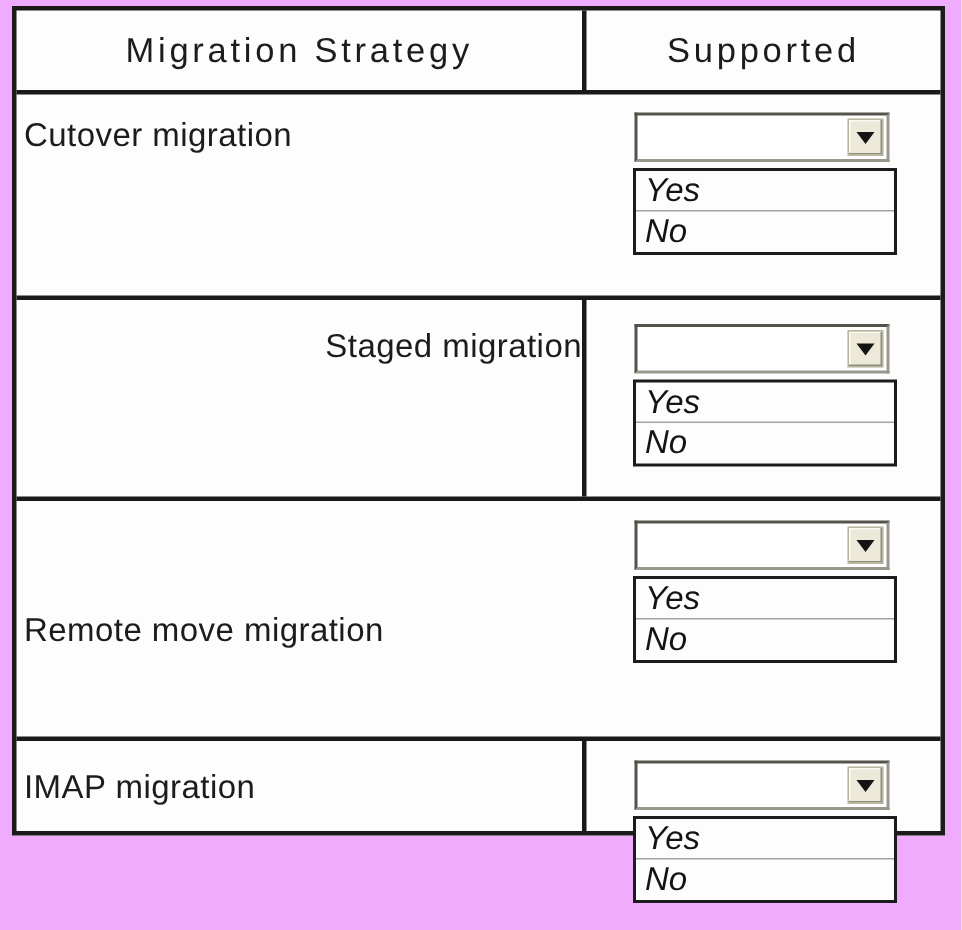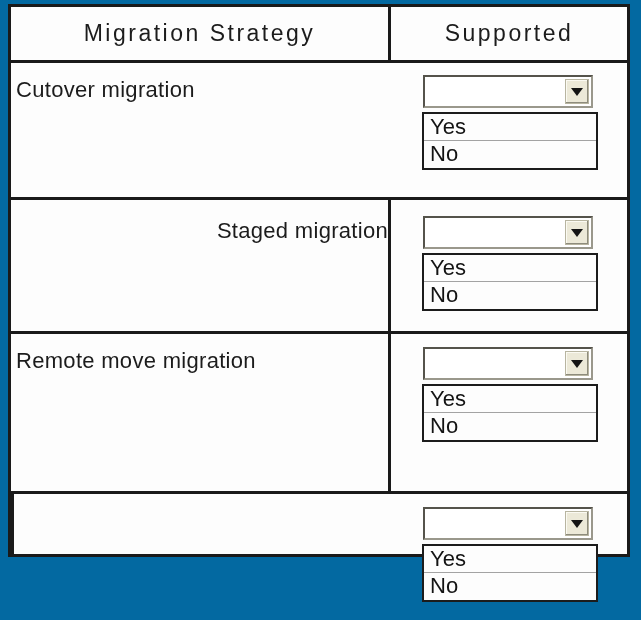--- a/index.html
+++ b/index.html
@@ -10,40 +10,40 @@
   html,body{margin:0;padding:0;}
   body{
     background:#ffffff;
     font-family:"Liberation Sans","DejaVu Sans",sans-serif;
     color:var(--txt);
   }
   .stage{
     position:relative;
     width:641px;
     height:620px;
-    background:#0369a1;
+    background:#f0abfc;
     overflow:hidden;
   }
   
   .tbl{
     position:absolute;
     left:8px; top:4px;
     width:622px;
     box-sizing:border-box;
     border:3px solid var(--bd);
     background:#fdfdfd;
   }
   .row{display:flex;}
   .row + .row{border-top:3px solid var(--bd);}
   .c1{width:377px;box-sizing:border-box;}
   .c2{width:239px;box-sizing:border-box;border-left:3px solid var(--bd);}
   .rh{height:53px;}
   .r1{height:134px;flex-direction:column;}
   .r2{height:131px;text-align:right;}
-  .r3{height:157px;}
+  .r3{height:157px;align-items:center;}
   .r4{height:60px;}
   .hcell{
     display:flex;align-items:center;justify-content:center;
     font-size:23px;letter-spacing:2.5px;
   }
   .lbl{
     font-size:22px;letter-spacing:0.3px;
     padding-left:5px;
   }
   .pt14{padding-top:14px;}
@@ -97,20 +97,21 @@
     overflow:hidden;
   }
   .opt{
     height:27px;
     box-sizing:border-box;
     line-height:26px;
     padding-left:6px;
     font-size:22px;
     color:#141414;
     cursor:default;
+    font-style:italic;
   }
   .opt-first{border-bottom:1px solid #a3a3a3;}
 </style>
 </head>
 <body>
 
 <div class="stage">
 
   <div class="tbl">
     <div class="row rh">
@@ -123,20 +124,21 @@
     </div>
     <div class="row r2">
       <div class="c1 lbl pt18">Staged migration</div>
       <div class="c2"></div>
     </div>
     <div class="row r3">
       <div class="c1 lbl pt14">Remote move migration</div>
       <div class="c2"></div>
     </div>
     <div class="row r4">
+      <div class="c1 lbl pt18">IMAP migration</div>
       <div class="c2"></div>
     </div>
   </div>
 
   <div class="dd dd-0">
     <div class="combo">
       <span class="combo-val"></span>
       <span class="combo-btn">
         <span class="caret"></span>
       </span>

